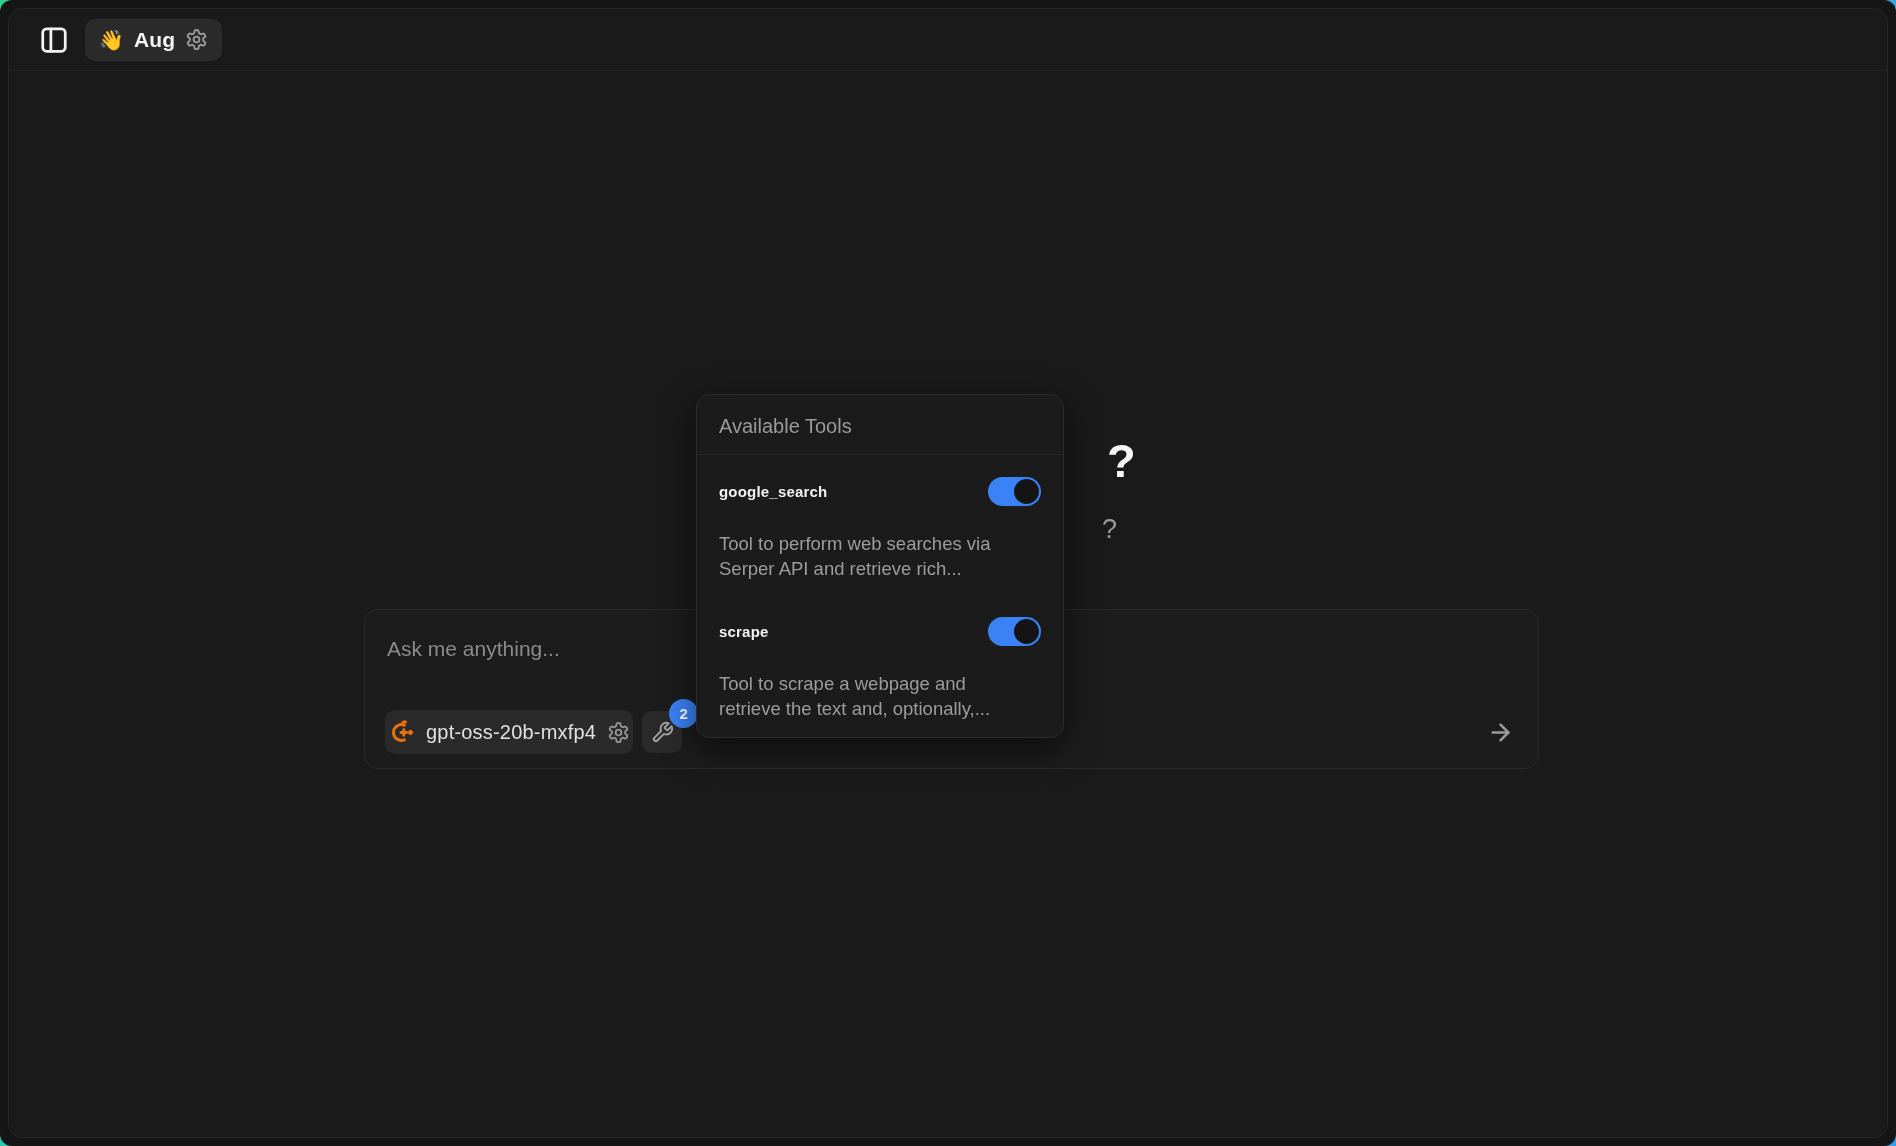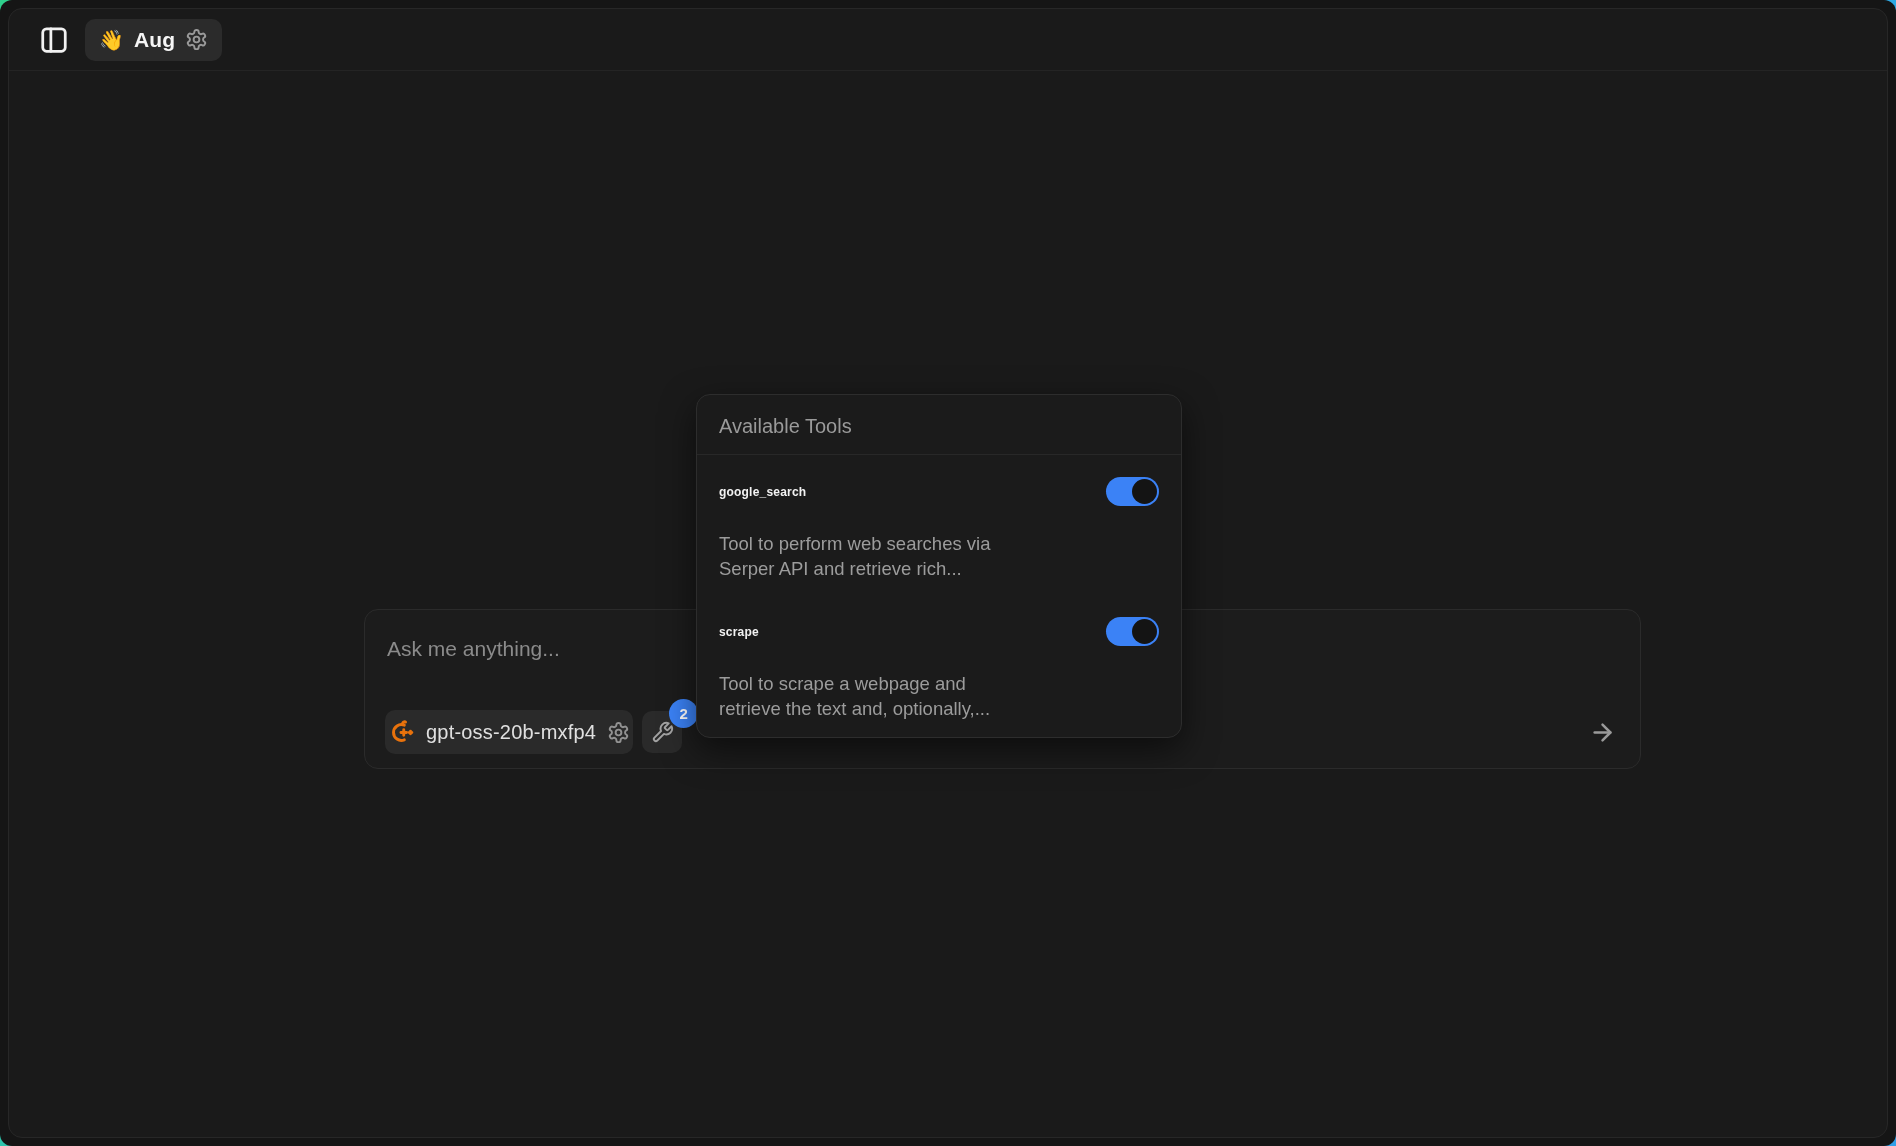--- a/index.html
+++ b/index.html
@@ -23,21 +23,21 @@
   .wave { font-size:20px; line-height:1; }
   .jan-name { color:#f5f5f5; font-size:21px; font-weight:600; letter-spacing:.2px; }
   .jan-gear { color:#9a9a9a; width:23px; height:23px; }
 
   
   .heading-frag { position:absolute; left:1098px; top:424px; font-size:47px; font-weight:600;
                   color:#f5f5f5; }
   .subheading-frag { position:absolute; left:1093px; top:505px; font-size:27px; color:#9a9a9a; }
 
   
-  .composer { position:absolute; left:355px; top:600px; width:1277px; height:160px;
+  .composer { position:absolute; left:355px; top:600px; width:1175px; height:160px;
               background:#1c1c1c; border:1px solid #2b2b2b; border-radius:14px; }
   .composer textarea { position:absolute; left:0; top:0; width:100%; height:90px;
               background:transparent; border:none; outline:none; resize:none;
               padding:27px 22px 0 22px; font-family:inherit; font-size:21px; color:#e5e5e5; }
   .composer textarea::placeholder { color:#8b8b8b; }
   .composer-row { position:absolute; left:20px; right:20px; bottom:14px; height:44px;
                   display:flex; align-items:center; }
   .model-pill { height:44px; display:flex; align-items:center; gap:11px;
                 background:#2a2a2a; border-radius:10px; padding:0 3px; cursor:pointer; }
   .llama-icon { width:27px; height:27px; color:#e8720c; }
@@ -48,30 +48,30 @@
                justify-content:center; cursor:pointer; }
   .tools-btn svg { width:23px; height:23px; color:#a3a3a3; }
   .tools-badge { position:absolute; top:-12px; right:-16px; width:29px; height:29px;
                  border-radius:50%; background:#3b82f6; color:#fff; font-size:15px;
                  font-weight:700; display:flex; align-items:center; justify-content:center; }
   .send-btn { margin-left:auto; width:36px; height:36px; display:flex; align-items:center;
               justify-content:center; cursor:pointer; }
   .send-btn svg { width:27px; height:27px; color:#9a9a9a; }
 
   
-  .popover { position:absolute; left:687px; top:385px; width:486px;
+  .popover { position:absolute; left:687px; top:385px; width:368px;
              background:#1b1b1b; border:1px solid #2d2d2d; border-radius:14px;
              box-shadow:0 12px 34px rgba(0,0,0,.55); z-index:5; }
   .popover-header { padding:20px 22px 16px 22px; border-bottom:1px solid #282828;
                     color:#9a9a9a; font-size:20px; }
   .popover-body { padding:22px 22px 16px 22px; }
   .tool-row { margin-bottom:36px; }
   .tool-row:last-child { margin-bottom:0; }
   .tool-top { display:flex; align-items:center; justify-content:space-between; }
-  .tool-name { color:#f2f2f2; font-size:12px; font-weight:700; letter-spacing:.2px; }
+  .tool-name { color:#f2f2f2; font-size:15px; font-weight:700; letter-spacing:.2px; }
   .toggle { position:relative; width:53px; height:29px; border-radius:15px;
             background:#3b82f6; cursor:pointer; flex:0 0 auto; }
   .toggle .knob { position:absolute; top:2px; right:2px; width:25px; height:25px;
                   border-radius:50%; background:#141414; }
   .tool-desc { margin-top:25px; color:#9c9c9c; font-size:18.5px; line-height:25px;
                white-space:pre-line; }
 </style>
 </head>
 <body>
 

